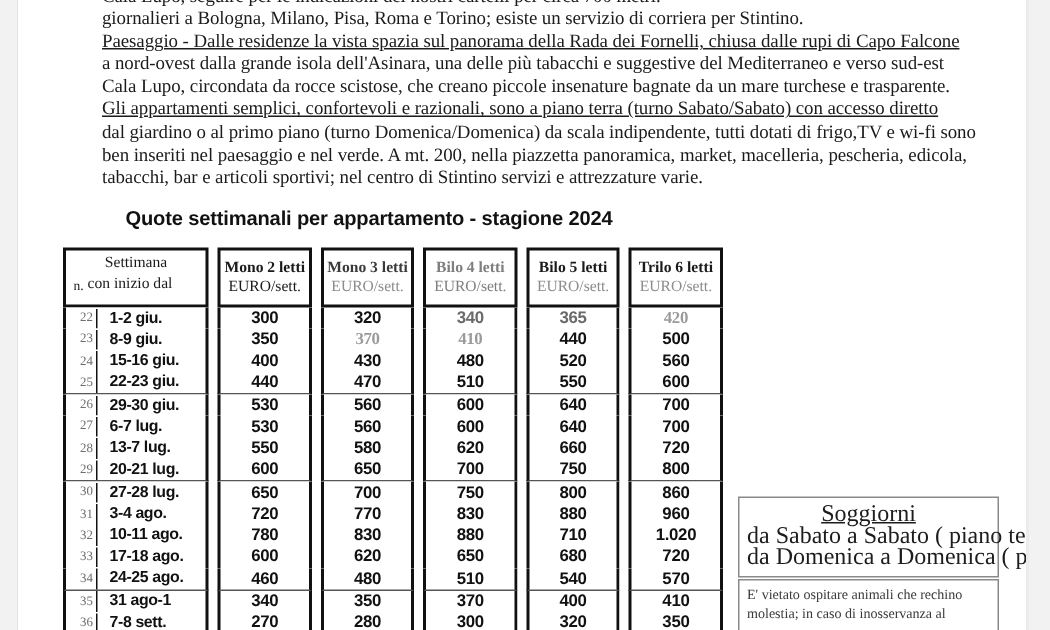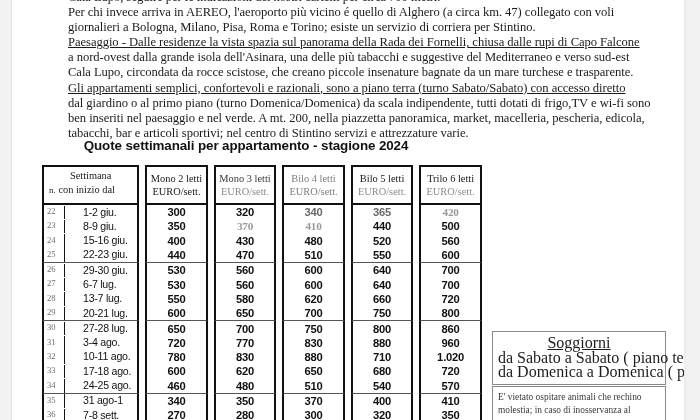--- a/index.html
+++ b/index.html
@@ -93,21 +93,21 @@
     height: 36px;
     vertical-align: middle;
     text-align: center;
     font-family: "Liberation Serif", serif;
     font-size: 10.4px;
     line-height: 13px;
     color: #1a1a1a;
     background: #fff;
     position: relative;
   }
-  .hcell .l1 { display: block; }
+  .hcell .l1 { display: block; font-weight: bold; }
   .hcell .l2 { display: block; }
   .hcell.faded .l2 { color: #8c8c8c; }
   .hcell.faded2 { color: #7e7e7e; }
   .hcell.faded3 .l1 { color: #3a3a3a; }
 
   .week-head {
     border: 2px solid #111;
     height: 36px;
     background: #fff;
     position: relative;
@@ -149,34 +149,34 @@
     height: 14.3px;
     background: #fff;
     position: relative;
   }
   tr.grp-end .wcell { border-bottom: 1.5px solid #555; }
 
   .wnum {
     position: absolute;
     left: 3px; top: 1px;
     width: 15px;
-    text-align: left;
+    text-align: right;
     font-family: "Liberation Serif", serif;
     font-size: 8.6px;
     color: #6e6e6e;
   }
   .wlabel {
     position: absolute;
     left: 20px; right: 4px; top: 0.5px;
     font-size: 10.6px;
-    font-weight: normal;
+    font-weight: bold;
     color: #111;
     letter-spacing: -0.25px;
     border-left: 1.6px solid #111;
-    padding-left: 18px;
+    padding-left: 8px;
     height: 13.5px;
     line-height: 13.5px;
   }
   .wlabel.right { padding-right: 3px; }
 
   
   .fade-a { color: #9a9a9a !important; font-family: Liberation Serif, serif; }
   .fade-b { color: #6a6a6a !important; }
 
   
@@ -216,21 +216,20 @@
   }
   #box-animali .bl { display: block; white-space: nowrap; }
 </style>
 </head>
 <body>
 
 <div id="page">
 
   <div class="prose">
     <p class="clip">Cala Lupo, seguire per le indicazioni dei nostri cartelli per circa 700 metri.</p>
-    <p>Per chi invece arriva in AEREO, l'aeroporto più vicino é quello di Alghero (a circa km. 47) collegato con voli</p>
     <p>giornalieri a Bologna, Milano, Pisa, Roma e Torino; esiste un servizio di corriera per Stintino.</p>
     <p class="u">Paesaggio - Dalle residenze la vista spazia sul panorama della Rada dei Fornelli, chiusa dalle rupi di Capo Falcone</p>
     <p>a nord-ovest dalla grande isola dell'Asinara, una delle più tabacchi e suggestive del Mediterraneo e verso sud-est</p>
     <p>Cala Lupo, circondata da rocce scistose, che creano piccole insenature bagnate da un mare turchese e trasparente.</p>
     <p class="u">Gli appartamenti semplici, confortevoli e razionali, sono a piano terra (turno Sabato/Sabato) con accesso diretto</p>
     <p>dal giardino o al primo piano (turno Domenica/Domenica) da scala indipendente, tutti dotati di frigo,TV e wi-fi  sono</p>
     <p>ben inseriti nel paesaggio e nel verde. A mt. 200, nella piazzetta panoramica, market, macelleria, pescheria, edicola,</p>
     <p>tabacchi, bar e articoli sportivi; nel centro di Stintino servizi e attrezzature varie.</p>
   </div>
 

